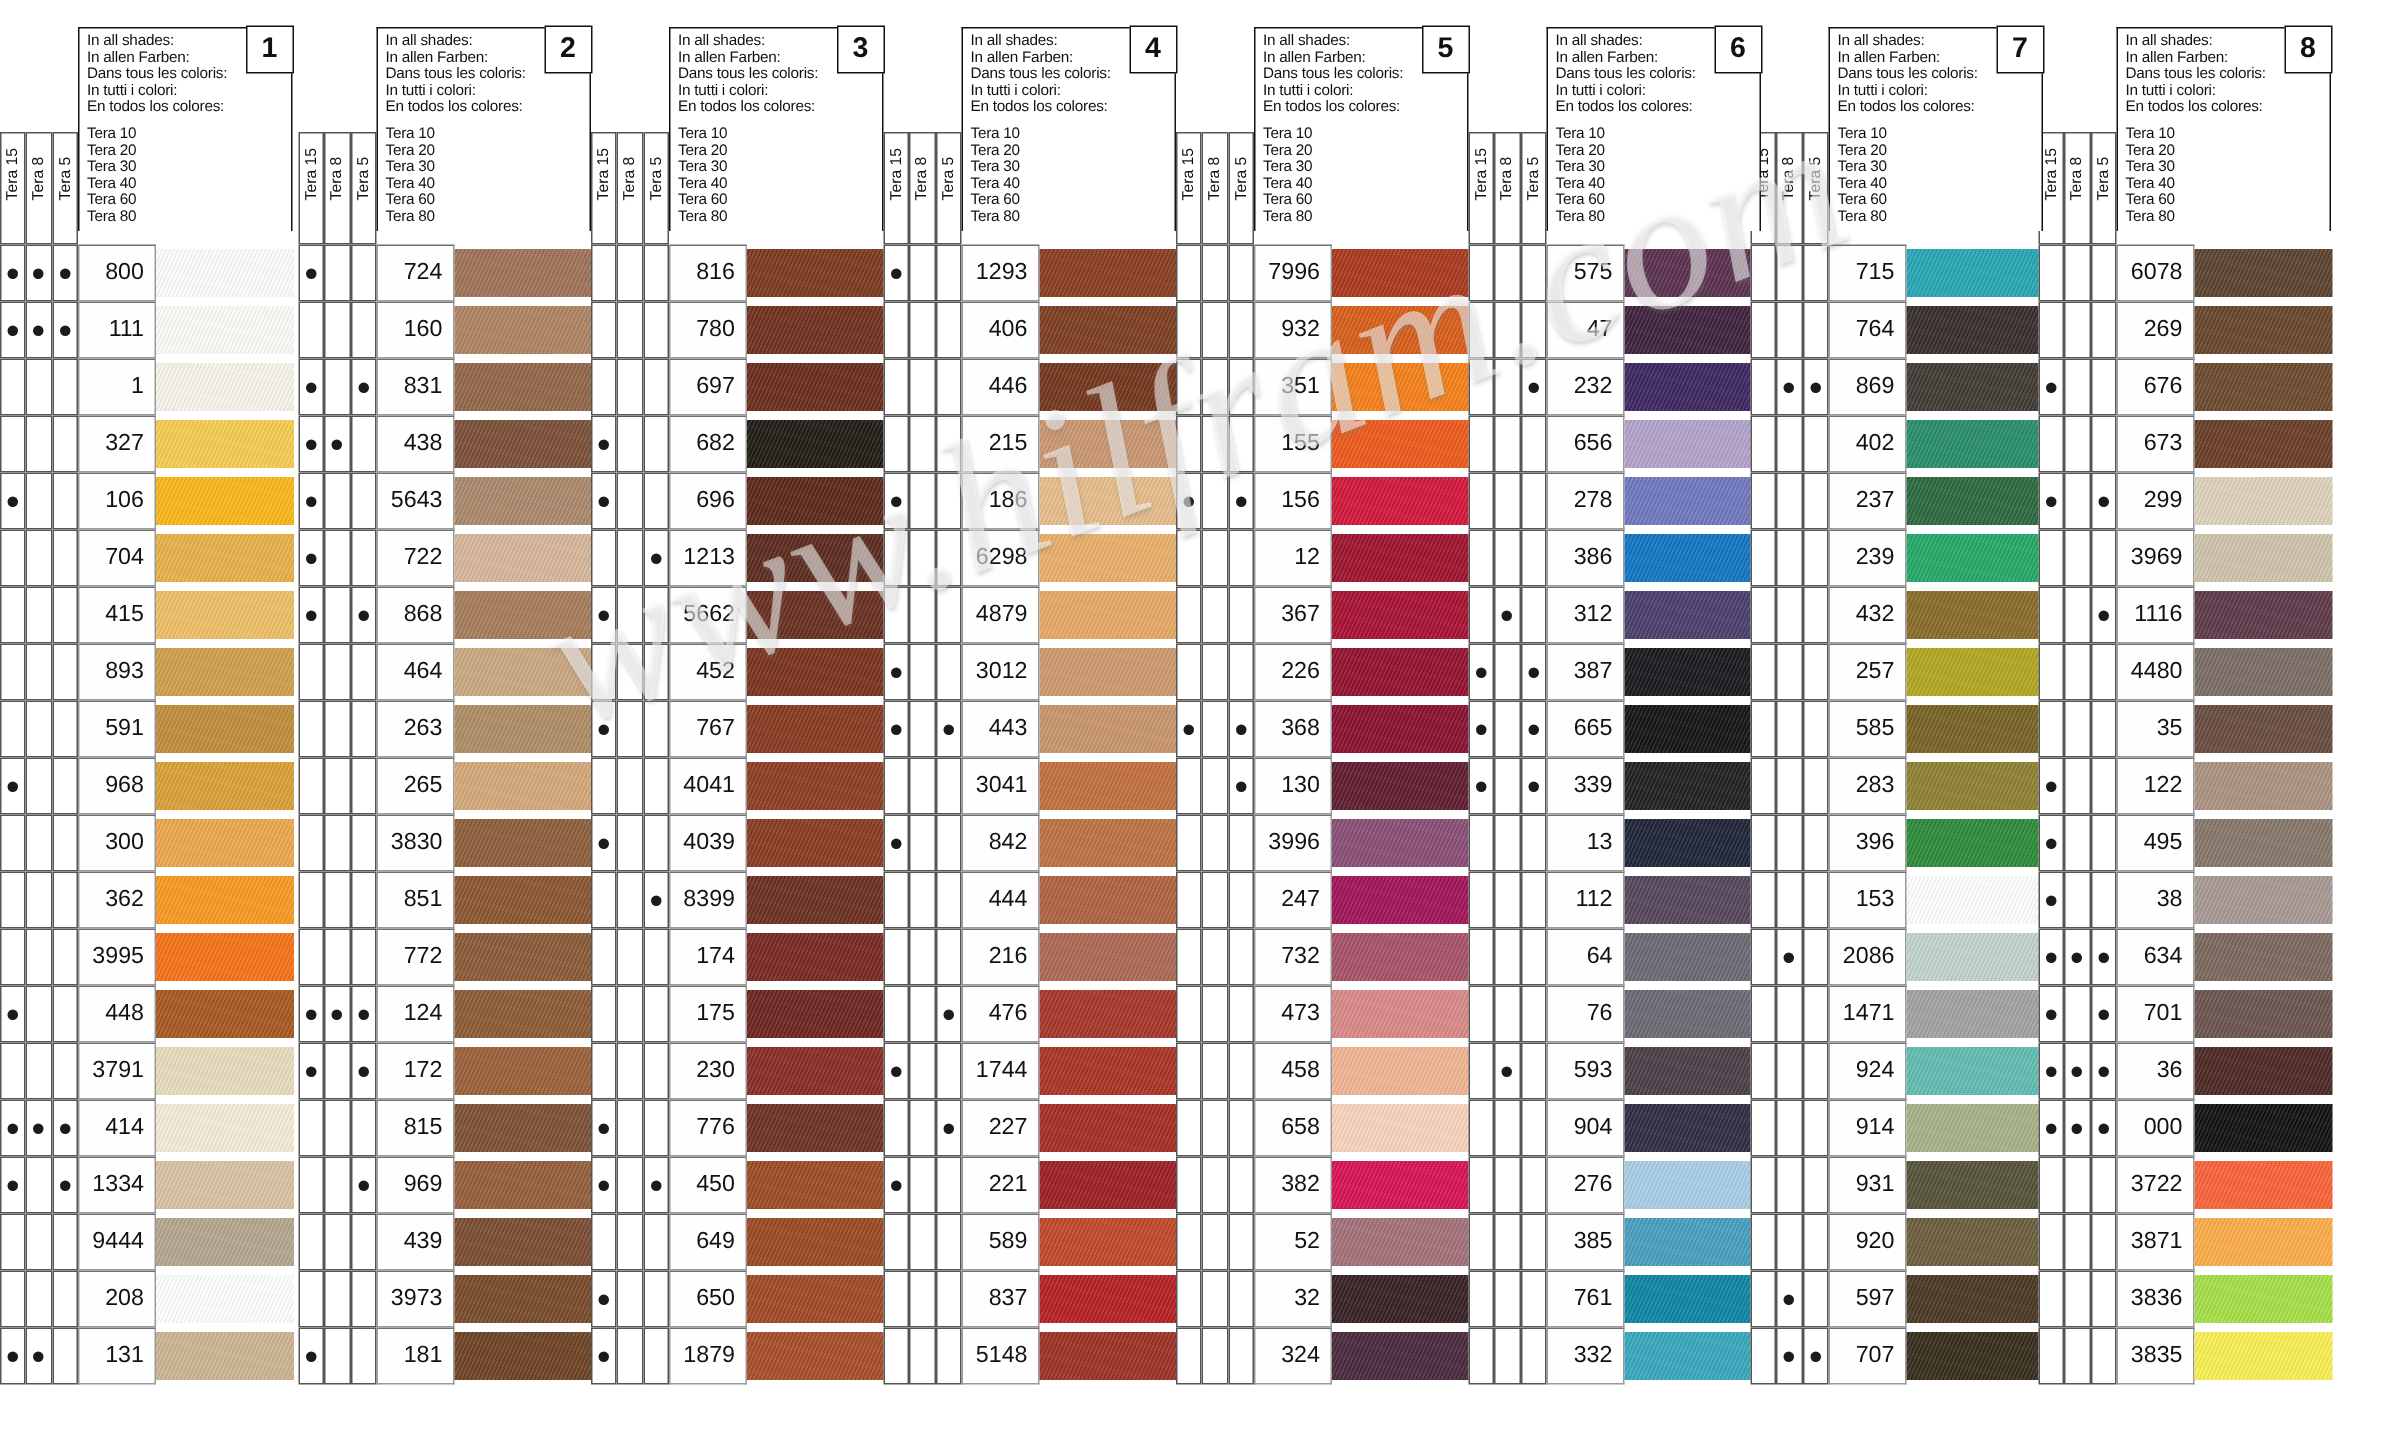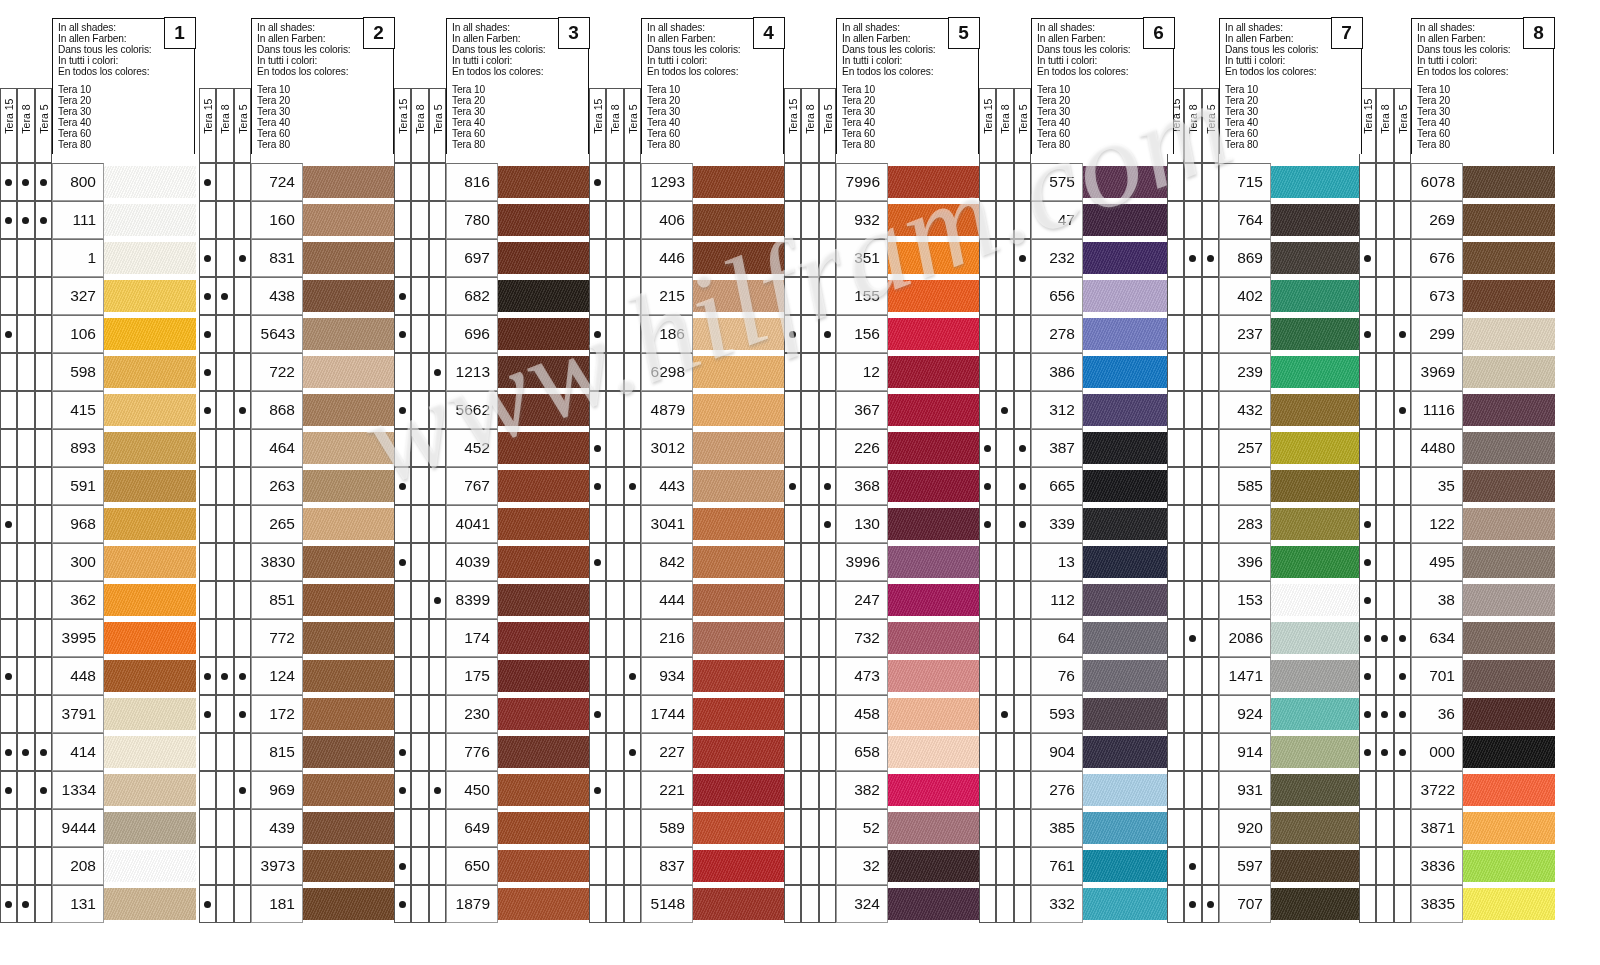--- a/index.html
+++ b/index.html
@@ -237,21 +237,21 @@
         </div>
         <div class="row">
           <div class="numbox">327</div>
           <div class="swatch" style="background: rgb(246, 204, 82);"></div>
         </div>
         <div class="row">
           <div class="numbox">106</div>
           <div class="swatch" style="background: rgb(249, 184, 27);"></div>
         </div>
         <div class="row">
-          <div class="numbox">598</div>
+          <div class="numbox">704</div>
           <div class="swatch" style="background: rgb(233, 177, 74);"></div>
         </div>
         <div class="row">
           <div class="numbox">415</div>
           <div class="swatch" style="background: rgb(238, 192, 103);"></div>
         </div>
         <div class="row">
           <div class="numbox">893</div>
           <div class="swatch" style="background: rgb(207, 161, 76);"></div>
         </div>
@@ -981,21 +981,21 @@
         </div>
         <div class="row">
           <div class="numbox">444</div>
           <div class="swatch" style="background: rgb(176, 100, 65);"></div>
         </div>
         <div class="row">
           <div class="numbox">216</div>
           <div class="swatch" style="background: rgb(172, 106, 85);"></div>
         </div>
         <div class="row">
-          <div class="numbox">934</div>
+          <div class="numbox">476</div>
           <div class="swatch" style="background: rgb(168, 56, 42);"></div>
         </div>
         <div class="row">
           <div class="numbox">1744</div>
           <div class="swatch" style="background: rgb(171, 54, 38);"></div>
         </div>
         <div class="row">
           <div class="numbox">227</div>
           <div class="swatch" style="background: rgb(166, 48, 38);"></div>
         </div>

